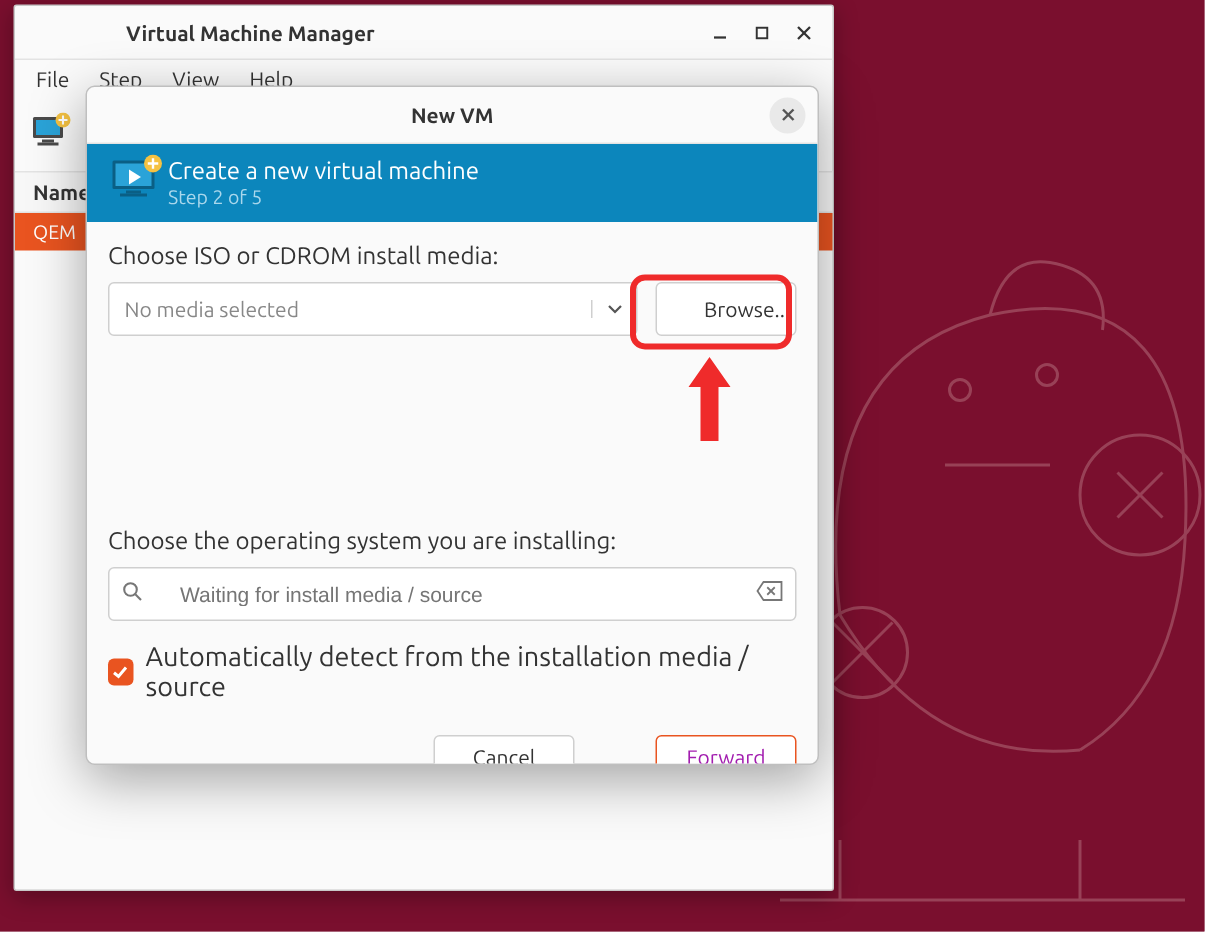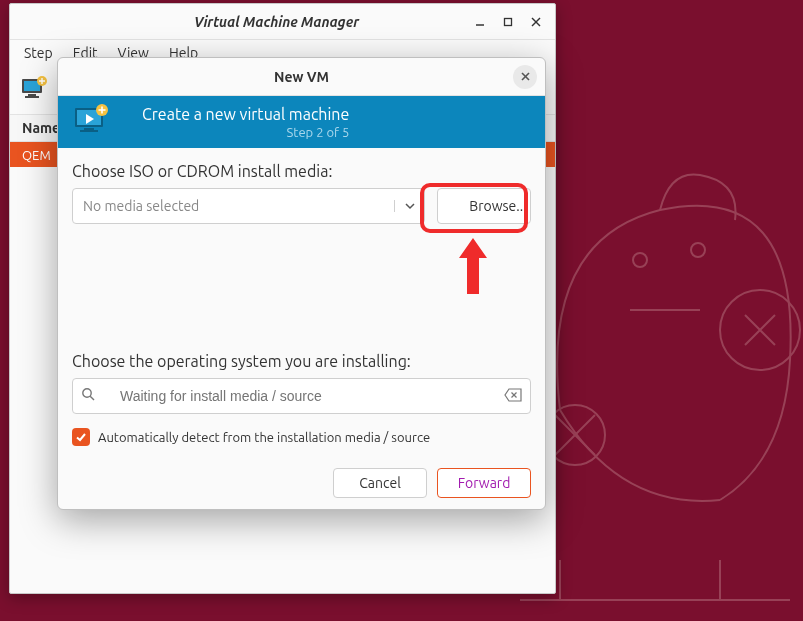--- a/index.html
+++ b/index.html
@@ -32,25 +32,24 @@
     }
     .titlebar {
       height: 36px;
       display: flex;
       align-items: center;
       padding: 0 8px;
       border-bottom: 1px solid #e3e3e3;
     }
     .title-text {
       flex: 1;
-      text-align: center;
+      text-align: left;
       font-weight: 600;
       font-size: 14px;
       color: #333;
-      font-style: italic;
     }
     .win-controls {
       display: flex;
       gap: 6px;
     }
     .win-btn {
       width: 22px;
       height: 22px;
       display: flex;
       align-items: center;
@@ -133,32 +132,31 @@
       align-items: center;
       justify-content: center;
       cursor: pointer;
     }
     .banner {
       background: #0c86bc;
       height: 52px;
       display: flex;
       align-items: center;
       padding: 0 14px;
-      gap: 30px;
+      gap: 0;
       color: #fff;
     }
     .banner-text .banner-title {
       font-size: 16px;
       font-weight: 400;
     }
     .banner-text .banner-step {
       font-size: 13px;
       color: #a9d7ec;
       margin-top: 2px;
-      text-align: right;
     }
     .dialog-body {
       padding: 14px 14px 14px 14px;
     }
     .label {
       font-size: 16px;
       color: #333;
       margin-bottom: 8px;
     }
     .media-row {
@@ -231,21 +229,21 @@
       outline: none;
       font-size: 14px;
       color: #888;
       background: transparent;
     }
     .check-row {
       display: flex;
       align-items: center;
       gap: 8px;
       margin-top: 14px;
-      font-size: 13px;
+      font-size: 18px;
       color: #333;
     }
     .checkbox {
       width: 18px;
       height: 18px;
       border-radius: 4px;
       background: #e95420;
       display: flex;
       align-items: center;
       justify-content: center;
@@ -261,20 +259,21 @@
       height: 30px;
       border: 1px solid #cfcfcf;
       border-radius: 4px;
       background: #fff;
       font-size: 14px;
       color: #333;
       display: flex;
       align-items: center;
       justify-content: center;
       cursor: pointer;
+      margin-left: 44px;
     }
     .btn.accent {
       border-color: #e95420;
       color: #a21caf;
     }
   </style>
 </head>
 <body>
 
 <svg class="desktop-art" viewBox="0 0 803 621">
@@ -311,22 +310,22 @@
       </div>
       <div class="win-btn">
         <svg width="12" height="12" viewBox="0 0 12 12">
             <line x1="2" y1="2" x2="10" y2="10" stroke="#333" stroke-width="1.5"></line>
             <line x1="10" y1="2" x2="2" y2="10" stroke="#333" stroke-width="1.5"></line>
           </svg>
       </div>
     </div>
   </div>
   <div class="menubar">
+    <span class="menu-item">File</span>
     <span class="menu-item">Step</span>
-    <span class="menu-item">Edit</span>
     <span class="menu-item">View</span>
     <span class="menu-item">Help</span>
   </div>
   <div class="toolbar-row">
     <span>
       <svg width="30" height="26" viewBox="0 0 30 26">
         <rect x="2" y="3" width="20" height="14" rx="1" fill="#4a4a4a"></rect>
         <rect x="4" y="5" width="16" height="10" fill="#2aa3d8"></rect>
         <rect x="8" y="18" width="8" height="2" fill="#4a4a4a"></rect>
         <rect x="5" y="20" width="14" height="2" fill="#4a4a4a"></rect>

